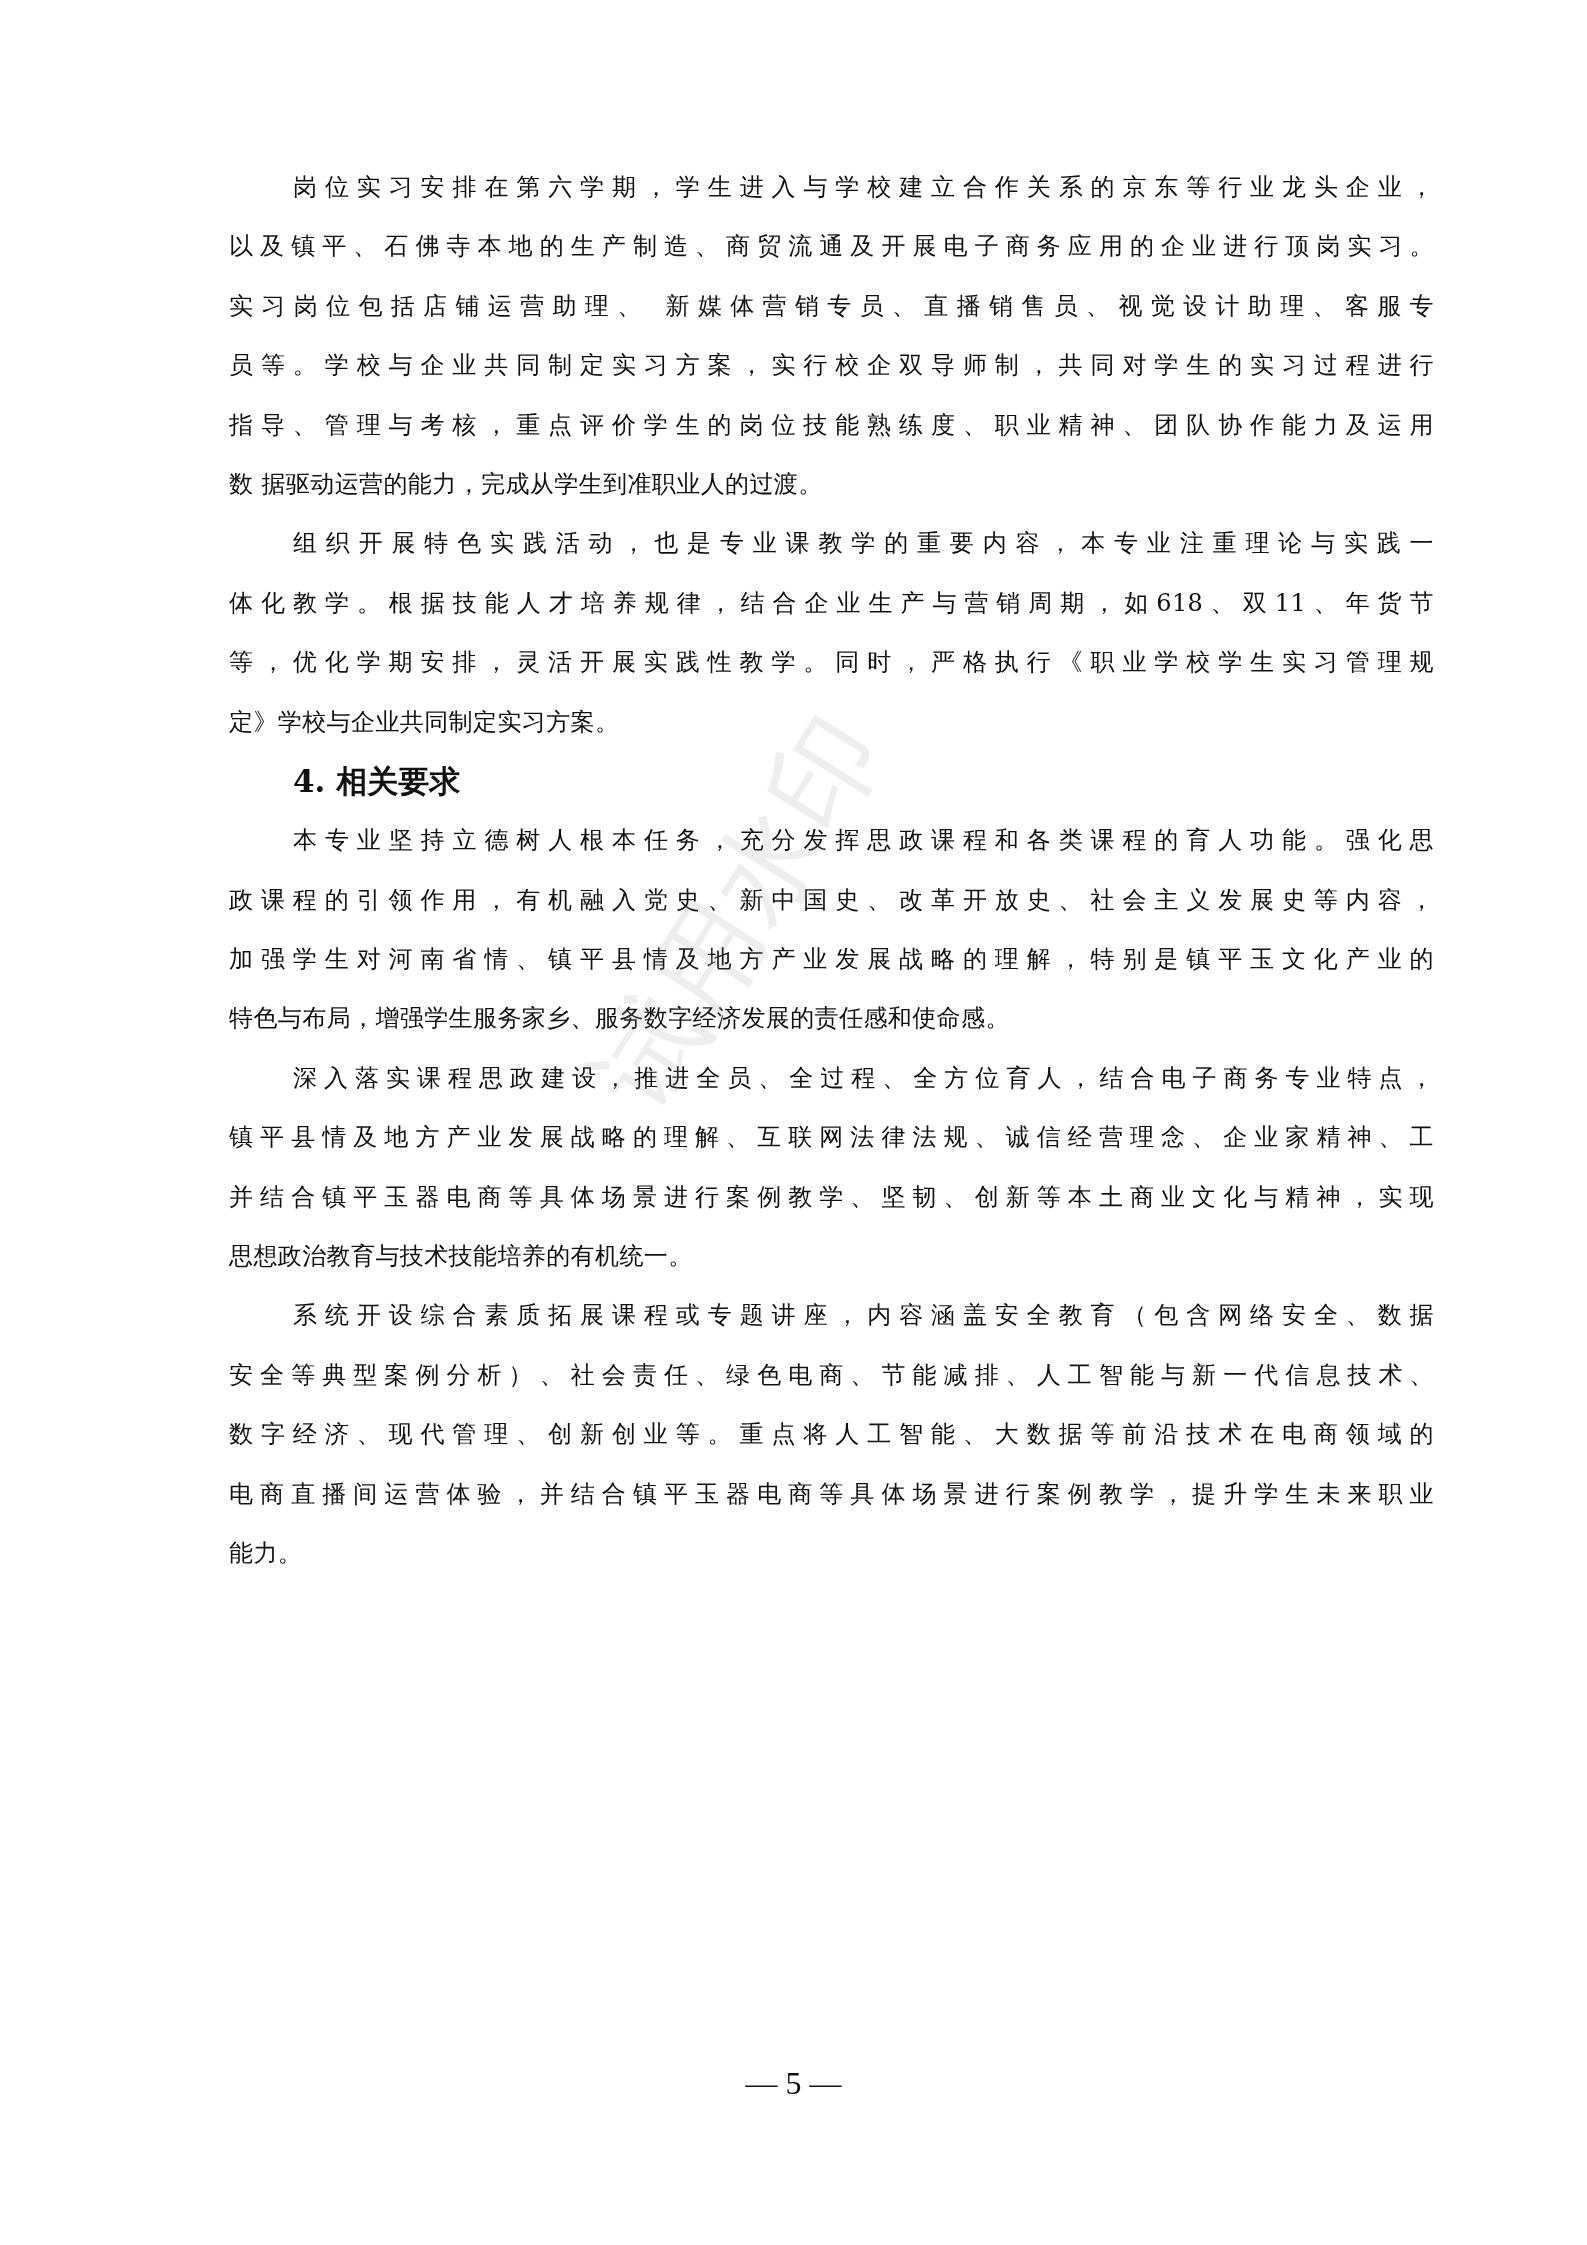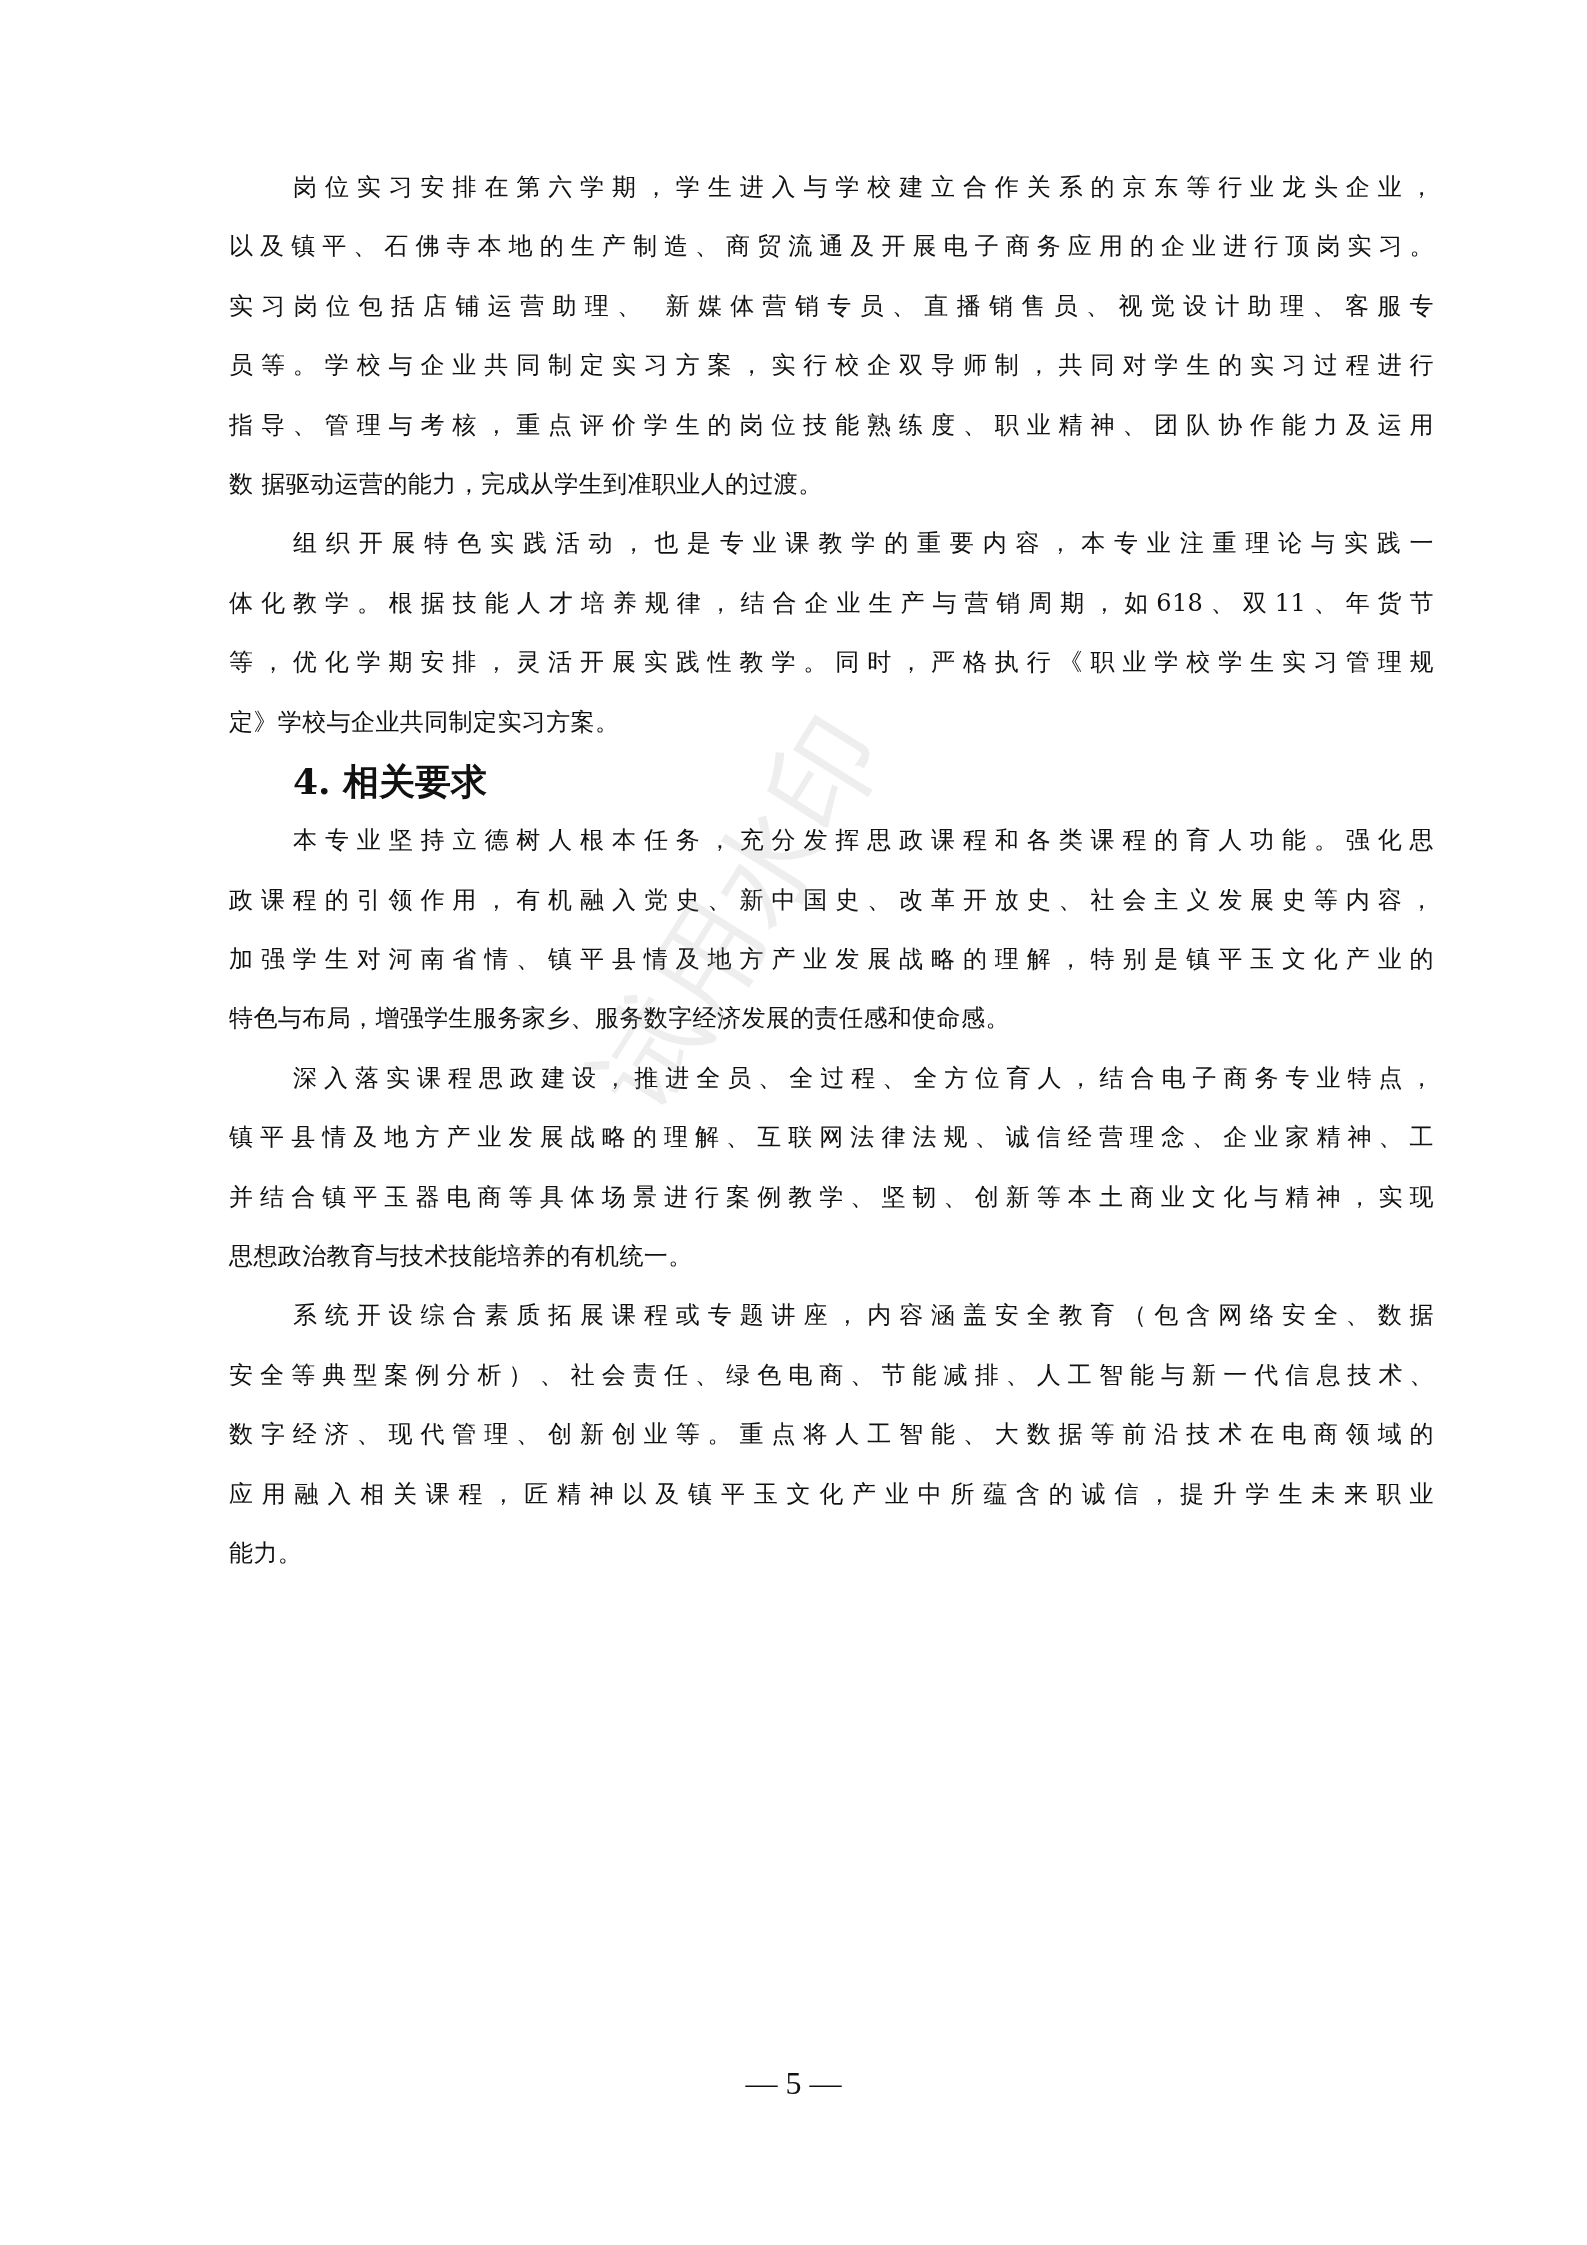--- a/index.html
+++ b/index.html
@@ -41,21 +41,21 @@
   }
   .line.last {
     text-align-last: left;
   }
   .line.indent {
     padding-left: 64px;
   }
   .heading {
     height: 59.4px;
     line-height: 59.4px;
-    font-size: 36px;
+    font-size: 31px;
     font-weight: bold;
     padding-left: 64px;
     font-family: "DejaVu Serif", "Liberation Serif", serif;
     white-space: nowrap;
   }
   .page-number {
     position: absolute;
     left: 0;
     width: 1587px;
     top: 2065px;
@@ -114,21 +114,21 @@
       <span class="line indent">深入落实课程思政建设，推进全员、全过程、全方位育人，结合电子商务专业特点，</span>
       <span class="line">镇平县情及地方产业发展战略的理解、互联网法律法规、诚信经营理念、企业家精神、工</span>
       <span class="line">并结合镇平玉器电商等具体场景进行案例教学、坚韧、创新等本土商业文化与精神，实现</span>
       <span class="line last">思想政治教育与技术技能培养的有机统一。</span>
     </div>
 
     <div>
       <span class="line indent">系统开设综合素质拓展课程或专题讲座，内容涵盖安全教育（包含网络安全、数据</span>
       <span class="line">安全等典型案例分析）、社会责任、绿色电商、节能减排、人工智能与新一代信息技术、</span>
       <span class="line">数字经济、现代管理、创新创业等。重点将人工智能、大数据等前沿技术在电商领域的</span>
-      <span class="line">应用融入相关课程，匠精神以及镇平玉文化产业中所蕴含的诚信，提升学生未来职业</span>
+      <span class="line">电商直播间运营体验，并结合镇平玉器电商等具体场景进行案例教学，提升学生未来职业</span>
       <span class="line last">能力。</span>
     </div>
 
 
   </div>
 
   <div class="watermark">试用水印</div>
 
   <div class="page-number">— 5 —</div>
 

